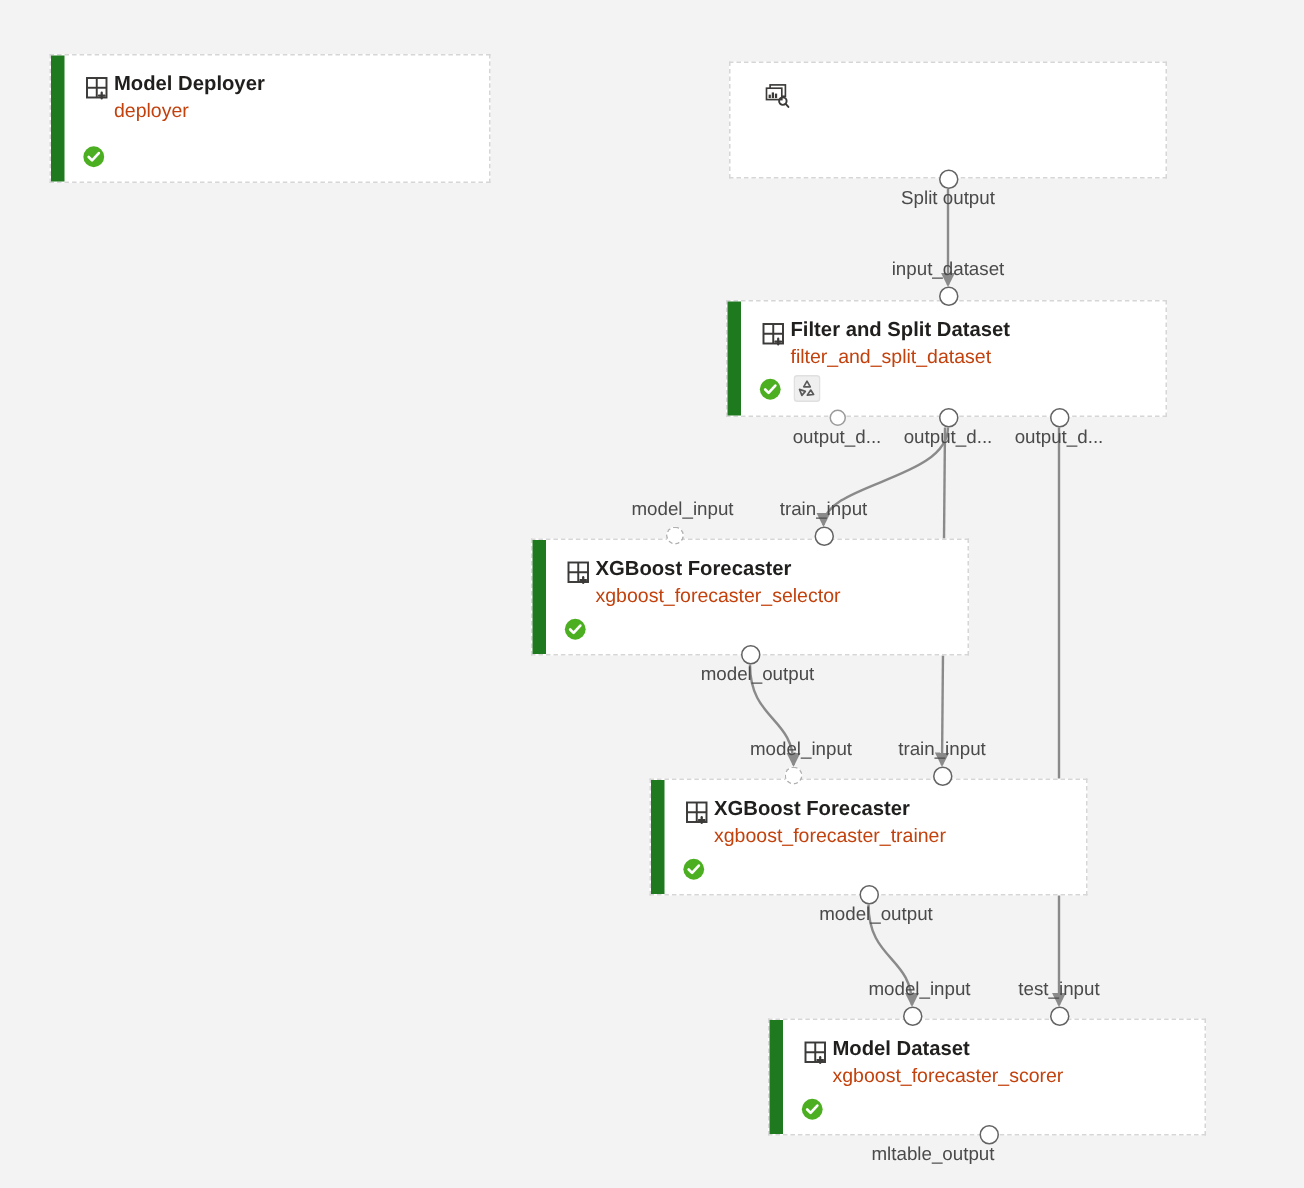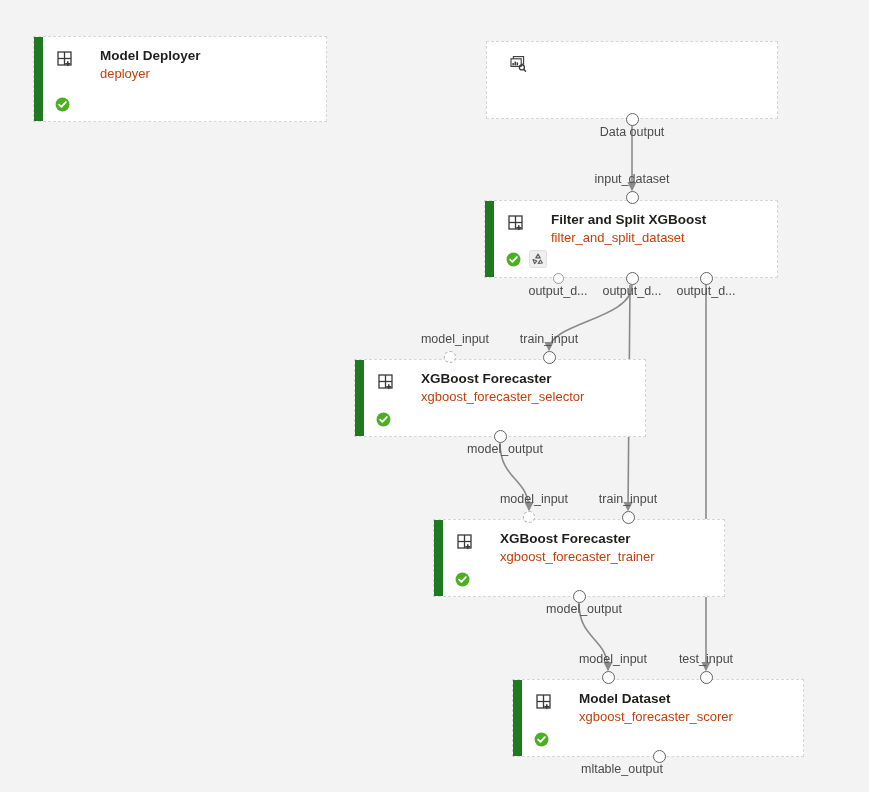--- a/index.html
+++ b/index.html
@@ -47,21 +47,21 @@
     width: 9px;
     background: #1f7a1f;
   }
   .node-head {
     position: absolute;
     left: 22px;
     top: 11px;
     right: 8px;
     display: flex;
     align-items: flex-start;
-    gap: 26px;
+    gap: 2px;
   }
   .node-icon {
     width: 18px;
     height: 18px;
     flex: 0 0 18px;
     margin-top: 2px;
   }
   .node-titles {
     display: flex;
     flex-direction: column;
@@ -139,21 +139,21 @@
         <path d="M 632,126 L 632,190" id="e-dataset-to-filter"></path>
         <path d="M 632,285 C 632,320 549,322 549,350" id="e-filter2-to-selector"></path>
         <path d="M 630,285 L 628,510" id="e-filter2-to-trainer"></path>
         <path d="M 706,285 L 706,670" id="e-filter3-to-scorer"></path>
         <path d="M 500,443 C 500,480 529,478 529,510" id="e-selector-to-trainer"></path>
         <path d="M 579,603 C 579,640 608,638 608,670" id="e-trainer-to-scorer"></path>
       </g>
   </svg>
 
   <div id="port-labels">
-      <div class="plabel" style="left: 632px; top: 125px;">Data output</div>
+      <div class="plabel" style="left: 632px; top: 125px;">Split output</div>
       <div class="plabel" style="left: 632px; top: 172px;">input_dataset</div>
       <div class="plabel" style="left: 558px; top: 284px;">output_d...</div>
       <div class="plabel" style="left: 632px; top: 284px;">output_d...</div>
       <div class="plabel" style="left: 706px; top: 284px;">output_d...</div>
       <div class="plabel" style="left: 455px; top: 332px;">model_input</div>
       <div class="plabel" style="left: 549px; top: 332px;">train_input</div>
       <div class="plabel" style="left: 505px; top: 442px;">model_output</div>
       <div class="plabel" style="left: 534px; top: 492px;">model_input</div>
       <div class="plabel" style="left: 628px; top: 492px;">train_input</div>
       <div class="plabel" style="left: 584px; top: 602px;">model_output</div>
@@ -216,21 +216,21 @@
       <rect x="2" y="2" width="13" height="13"></rect>
       <line x1="8.5" y1="2" x2="8.5" y2="15"></line>
       <line x1="2" y1="8.5" x2="15" y2="8.5"></line>
     </g>
     <g stroke="#3b3a39" stroke-width="1.5" stroke-linecap="round">
       <line x1="11.8" y1="11.8" x2="11.8" y2="15.6"></line>
       <line x1="9.9" y1="13.7" x2="13.7" y2="13.7"></line>
     </g>
   </svg>
 <div class="node-titles">
-            <div class="node-title">Filter and Split XGBoost</div>
+            <div class="node-title">Filter and Split Dataset</div>
             <div class="node-sub">filter_and_split_dataset</div>
           </div>
         </div>
         <div class="node-badges">
   <svg class="badge-check" viewBox="0 0 16 16">
     <circle cx="8" cy="8" r="7.4" fill="#4caf21"></circle>
     <path d="M4.4,8.2 L6.8,10.6 L11.6,5.4" fill="none" stroke="#ffffff" stroke-width="1.9" stroke-linecap="round" stroke-linejoin="round"></path>
   </svg>
 
   <svg class="badge-reuse" viewBox="0 0 18 18">

